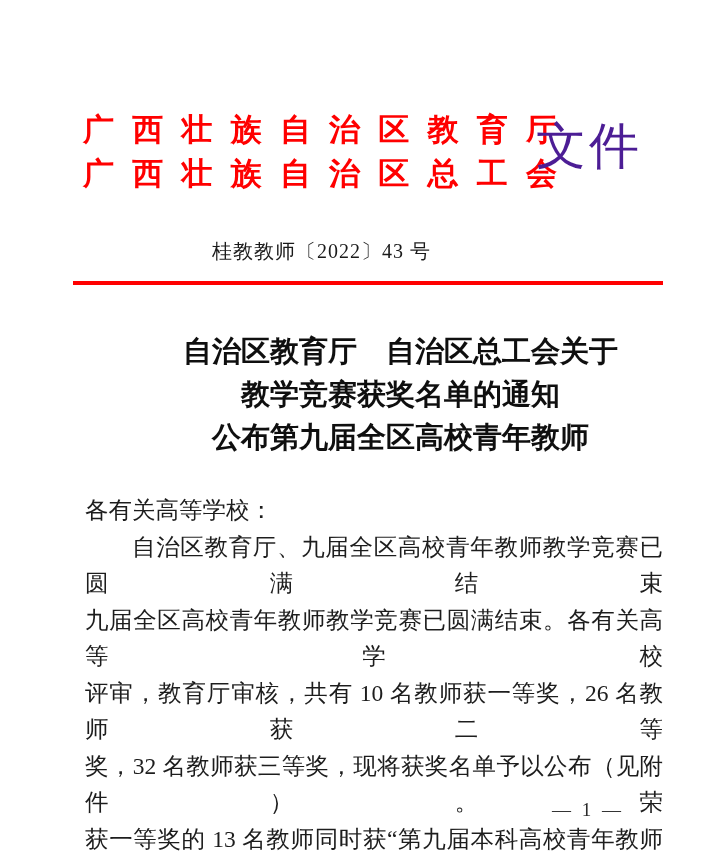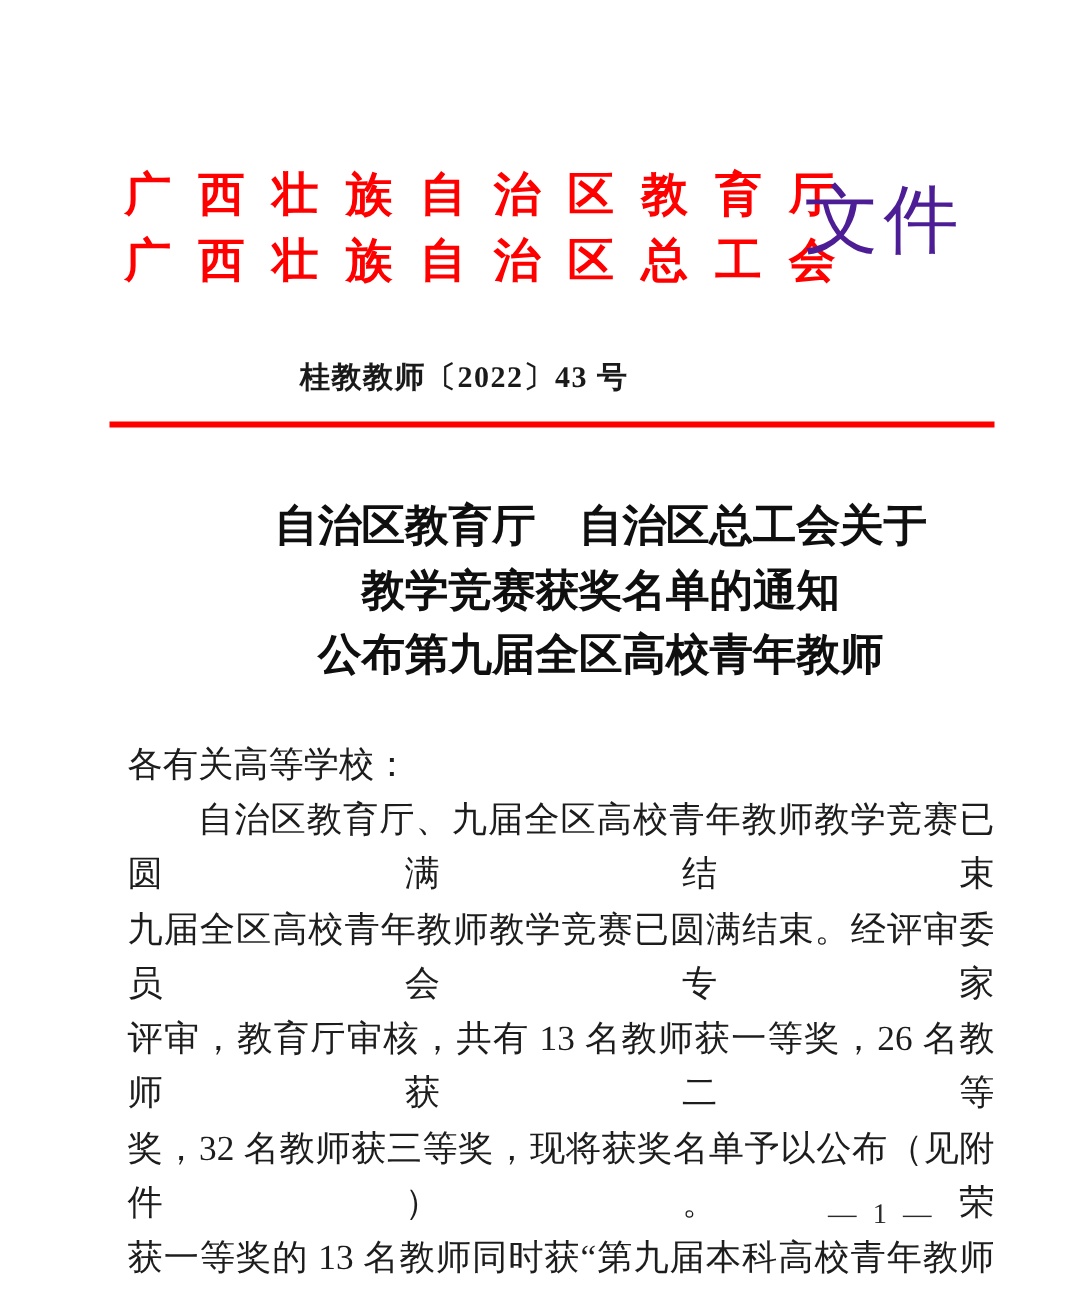--- a/index.html
+++ b/index.html
@@ -34,26 +34,25 @@
     left: 536px; top: 121px;
     color: #4c1d95;
     font-weight: normal;
     font-size: 50px;
     letter-spacing: 3px;
     line-height: 1;
     white-space: nowrap;
   }
   .doc-number {
     position: absolute;
-    left: 4px; top: 238px; width: 611px;
+    left: 16px; top: 238px; width: 611px;
     text-align: center;
     font-size: 20px;
     color: #1a1a1a;
     letter-spacing: 1px;
-    font-weight: bold;
   }
   .red-line {
     position: absolute;
     left: 73px; top: 281px;
     width: 590px; height: 4px;
     background: #ff0000;
   }
   .title {
     position: absolute;
     left: 0; top: 330px; width: 721px;
@@ -126,22 +125,22 @@
 
   <div class="title">
     <div>自治区教育厅　自治区总工会关于</div>
     <div>教学竞赛获奖名单的通知</div>
     <div>公布第九届全区高校青年教师</div>
   </div>
 
   <div class="body-text">
     <div class="line">各有关高等学校：</div>
     <div class="line indent justify">自治区教育厅、九届全区高校青年教师教学竞赛已圆满结束</div>
-    <div class="line justify">九届全区高校青年教师教学竞赛已圆满结束。经评审委员会专家</div>
-    <div class="line justify">评审，教育厅审核，共有 13 名教师获一等奖，26 名教师获二等</div>
+    <div class="line justify">九届全区高校青年教师教学竞赛已圆满结束。各有关高等学校</div>
+    <div class="line justify">评审，教育厅审核，共有 10 名教师获一等奖，26 名教师获二等</div>
     <div class="line justify">奖，32 名教师获三等奖，现将获奖名单予以公布（见附件）。荣</div>
     <div class="line justify">获一等奖的 13 名教师同时获“第九届本科高校青年教师教学能</div>
 
   </div>
 
   <div class="page-num">— 1 —</div>
 
 </div>
 
 </body></html>

